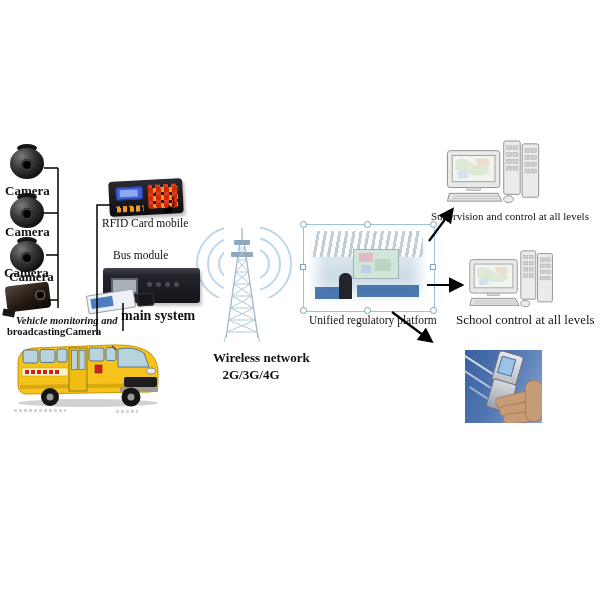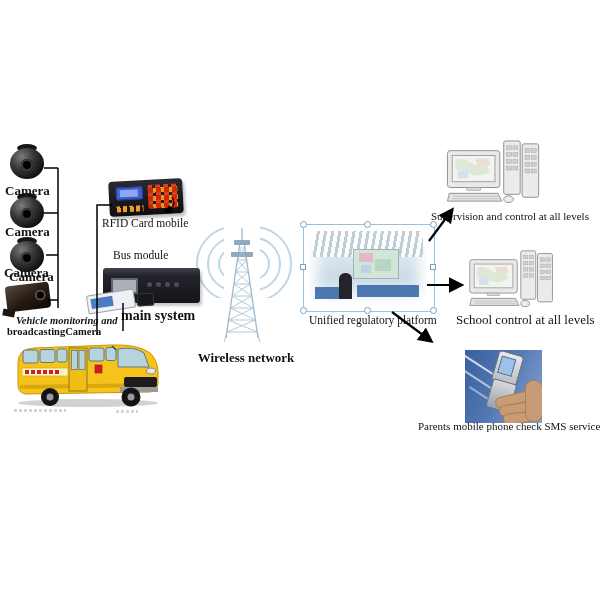--- a/index.html
+++ b/index.html
@@ -243,21 +243,22 @@
       <path d="M20.1 20 L27.6 32 M25.9 20 L18.4 32"></path>
       <path d="M18.4 32 L29.4 44 M27.6 32 L16.6 44"></path>
       <path d="M16.6 44 L31.1 56 M29.4 44 L14.9 56"></path>
       <path d="M14.9 56 L32.9 68 M31.1 56 L13.1 68"></path>
       <path d="M13.1 68 L34.6 80 M32.9 68 L11.4 80"></path>
       <path d="M11.4 80 L36.4 92 M34.6 80 L9.6 92"></path>
       <path d="M9.6 92 L38.1 104 M36.4 92 L7.9 104"></path>
       <path d="M7.9 104 L5 114 M38.1 104 L41 114"></path>
     </g>
   </svg>
-  <div class="lbl b" style="left:190px;top:351px;width:112px;text-align:center;font-size:13px;">Wireless network</div>
+  <div class="lbl b" style="left:213px;top:351px;width:112px;font-size:13px;">Wireless network</div>
+  <div class="lbl b" style="left:195px;top:368px;width:112px;text-align:center;font-size:13px;">2G/3G/4G</div>
 
   <div class="selbox"></div>
   <div class="photo">
     <span class="ceil"></span>
     <span class="scrn">
       <i style="left:6px;top:4px;width:14px;height:9px;background:#e4b8c6;"></i>
       <i style="left:22px;top:10px;width:16px;height:12px;background:#b9d6c4;"></i>
       <i style="left:8px;top:16px;width:10px;height:8px;background:#bcd2e2;"></i>
     </span>
     <span class="desk" style="left:6px;width:34px;"></span>
@@ -360,16 +361,15 @@
     <div class="flip">
       <span class="top"></span>
         <span class="scr"></span>
         <span class="bot"></span>
     </div>
     <span class="finger" style="left:30px;top:44px;width:34px;height:9px;transform:rotate(-14deg);"></span>
     <span class="finger" style="left:34px;top:53px;width:36px;height:9px;transform:rotate(-10deg);"></span>
     <span class="finger" style="left:38px;top:62px;width:36px;height:9px;transform:rotate(-6deg);"></span>
     <span class="finger" style="left:60px;top:30px;width:16px;height:40px;border-radius:8px;"></span>
   </div>
-  <div class="lbl" style="left:418px;top:421px;font-size:11px;">Parents mobile phone check SMS service</div>
 
 
 </div>
 
 </body></html>

